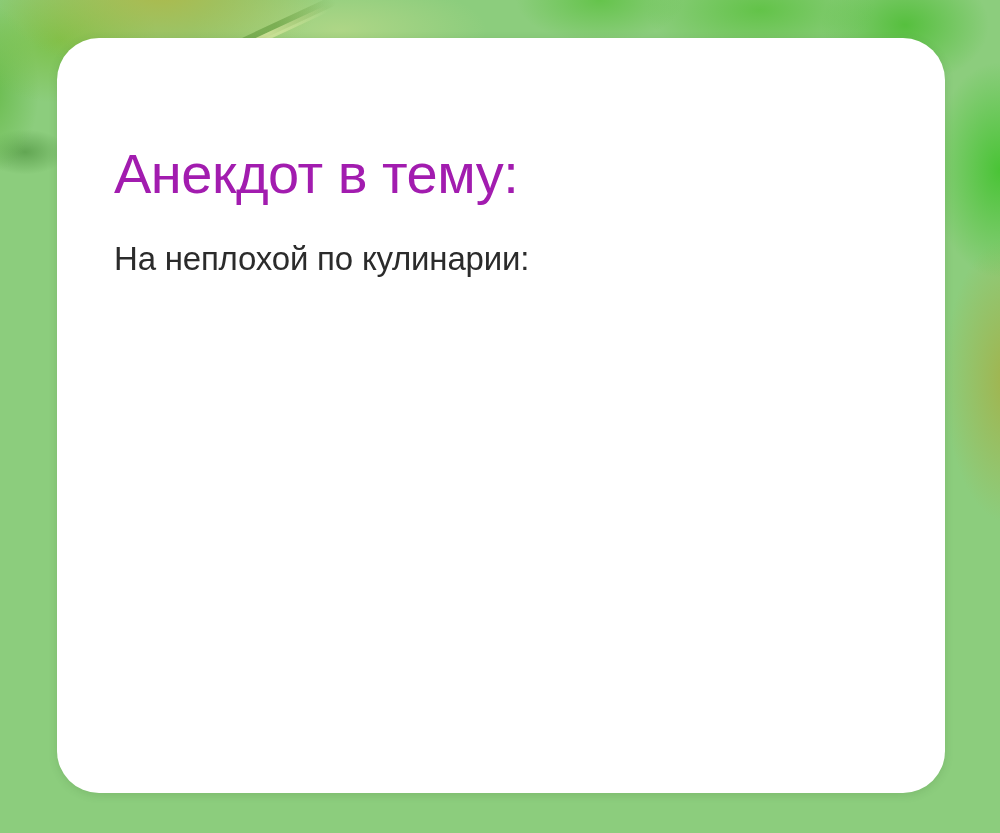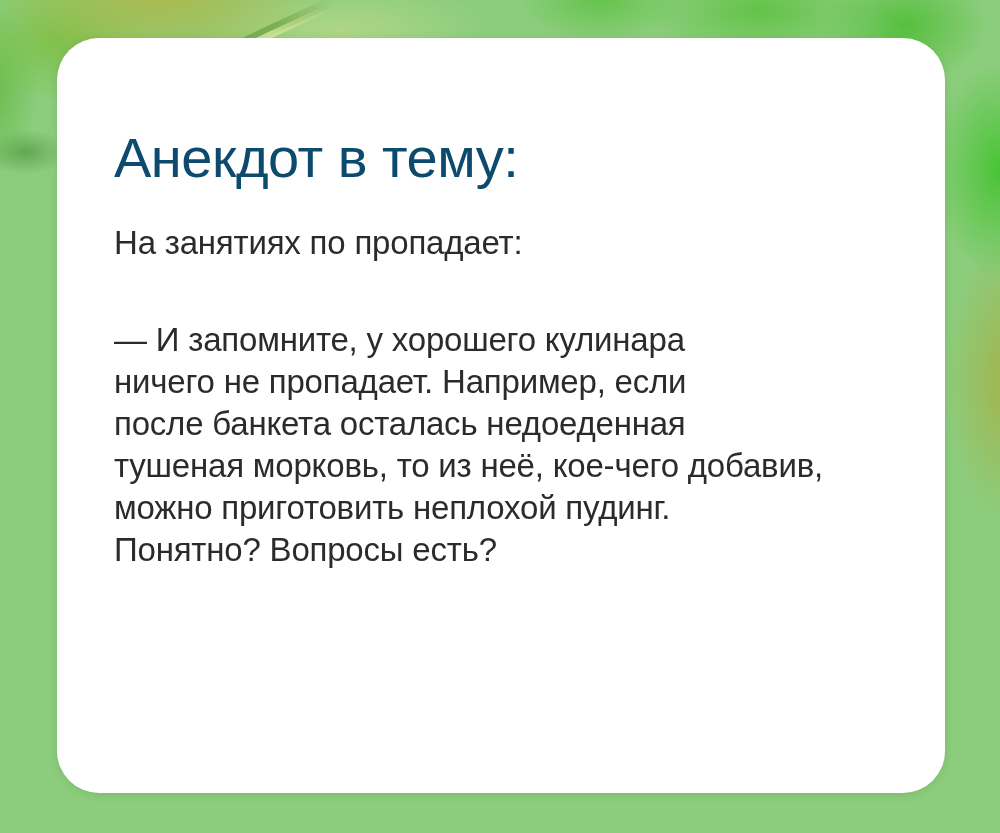--- a/index.html
+++ b/index.html
@@ -64,25 +64,25 @@
     top: 38px;
     width: 888px;
     height: 755px;
     background: #ffffff;
     border-radius: 42px;
     box-shadow: 0 2px 8px rgba(55,105,45,0.18);
     box-sizing: border-box;
     padding: 88px 48px 0 57px;
   }
   .card h1 {
-    margin: 0 0 32px 0;
+    margin: 16px 0 32px 0;
     font-size: 56px;
     line-height: 64px;
     font-weight: 400;
-    color: #0c4a6e;
+    color: #a21caf;
     letter-spacing: -0.5px;
   }
   .card p {
     margin: 0;
     font-size: 33px;
     line-height: 42px;
     font-weight: 400;
     color: #2b2b2b;
     white-space: pre-line;
     letter-spacing: -0.2px;
@@ -95,23 +95,17 @@
 
 <div class="stage">
   <div class="backdrop">
     <div class="streak-dark"></div>
     <div class="streak-light"></div>
   </div>
 
   <div class="card">
     <h1>Анекдот в тему:</h1>
 
-    <p class="intro">На занятиях по пропадает:</p>
+    <p class="intro">На неплохой по кулинарии:</p>
 
-    <p class="para-1">— И запомните, у хорошего кулинара
-ничего не пропадает. Например, если
-после банкета осталась недоеденная
-тушеная морковь, то из неё, кое-чего добавив,
-можно приготовить неплохой пудинг.
-Понятно? Вопросы есть?</p>
 
   </div>
 </div>
 
 </body></html>

